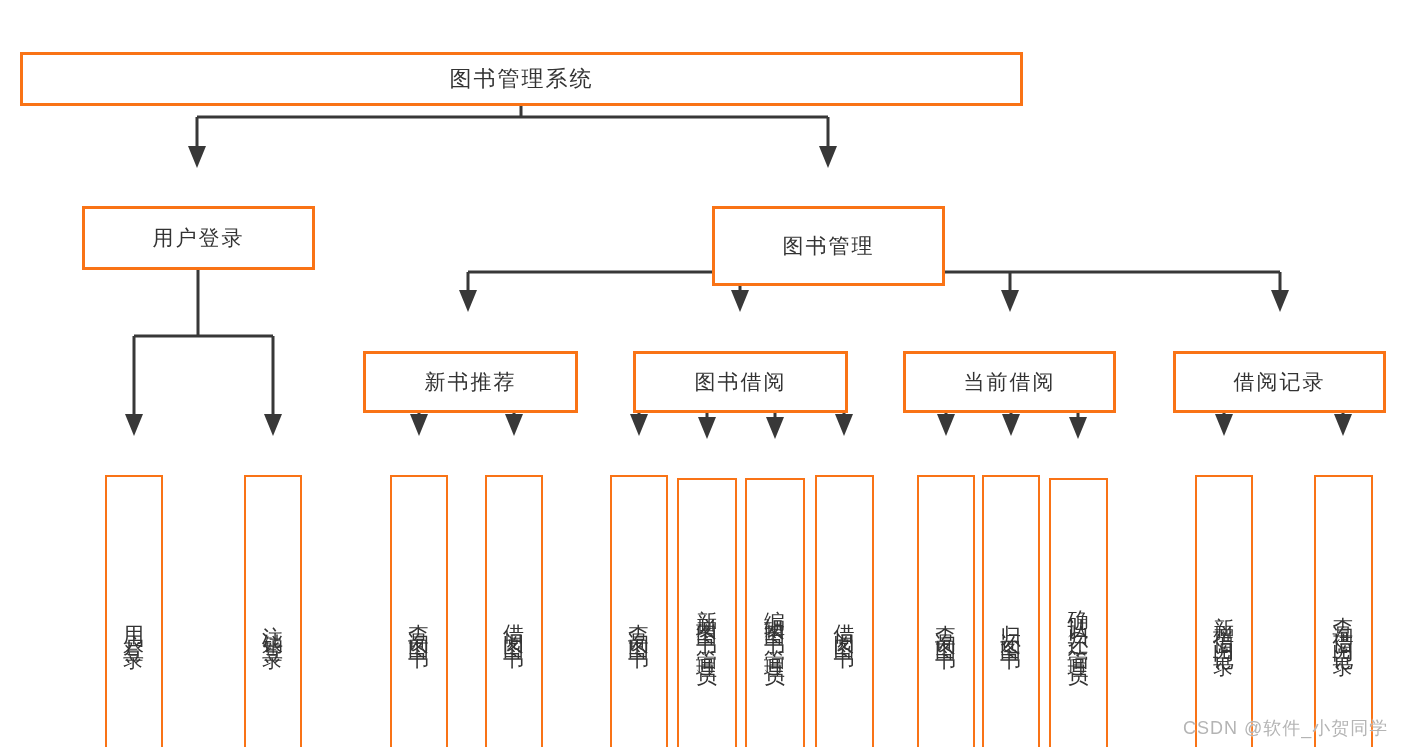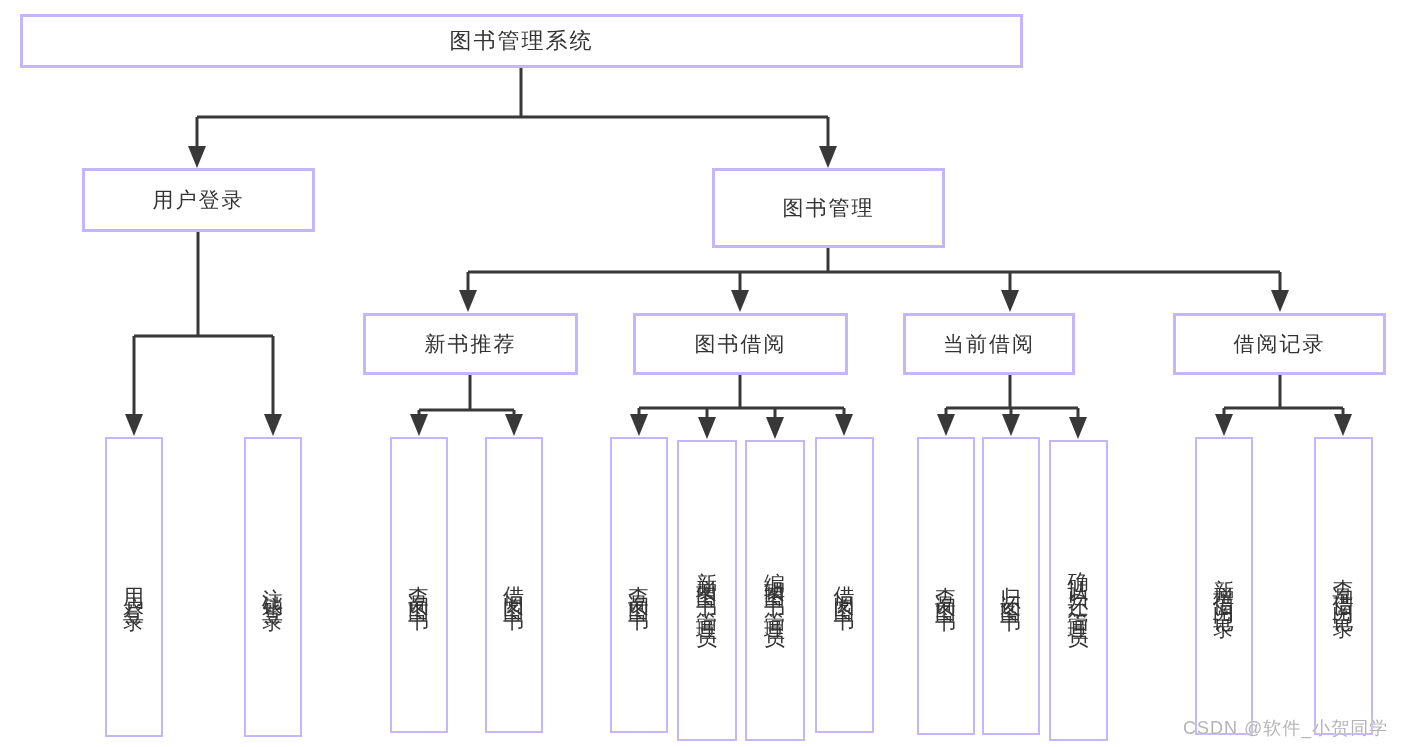--- a/index.html
+++ b/index.html
@@ -6,23 +6,24 @@
   .stage{
     position:relative;
     width:1405px;height:747px;
     background:#ffffff;
     font-family:"Liberation Sans","DejaVu Sans",sans-serif;
     overflow:hidden;
   }
   .wires{position:absolute;left:0;top:0;width:1405px;height:747px;}
   .box{
     position:absolute;box-sizing:border-box;
-    background:#ffffff;border:3px solid #c4b5fd;
+    background:#ffffff;border:3px solid #f97316;
     display:flex;align-items:center;justify-content:center;
     color:#333333;
+    margin-top:38px;
   }
   .hlabel{font-size:21px;letter-spacing:2px;white-space:nowrap;}
   .title{font-size:22px;}
   .leaf{border-width:2.5px;}
   .vtext{
     writing-mode:vertical-rl;
     text-orientation:mixed;
     font-size:21px;letter-spacing:8px;line-height:1;
     color:#333333;white-space:nowrap;
   }
@@ -88,21 +89,21 @@
   <div class="box" style="left:712px;top:168px;width:233px;height:80px;">
     <span class="hlabel">图书管理</span>
   </div>
 
   <div class="box" style="left:363px;top:313px;width:215px;height:62px;">
     <span class="hlabel">新书推荐</span>
   </div>
   <div class="box" style="left:633px;top:313px;width:215px;height:62px;">
     <span class="hlabel">图书借阅</span>
   </div>
-  <div class="box" style="left:903px;top:313px;width:172px;height:62px;">
+  <div class="box" style="left:903px;top:313px;width:213px;height:62px;">
     <span class="hlabel">当前借阅</span>
   </div>
   <div class="box" style="left:1173px;top:313px;width:213px;height:62px;">
     <span class="hlabel">借阅记录</span>
   </div>
 
   <div class="box leaf" style="left:105px;top:437px;width:58px;height:300px;">
     <span class="vtext">用户登录</span>
   </div>
   <div class="box leaf" style="left:244px;top:437px;width:58px;height:300px;">

